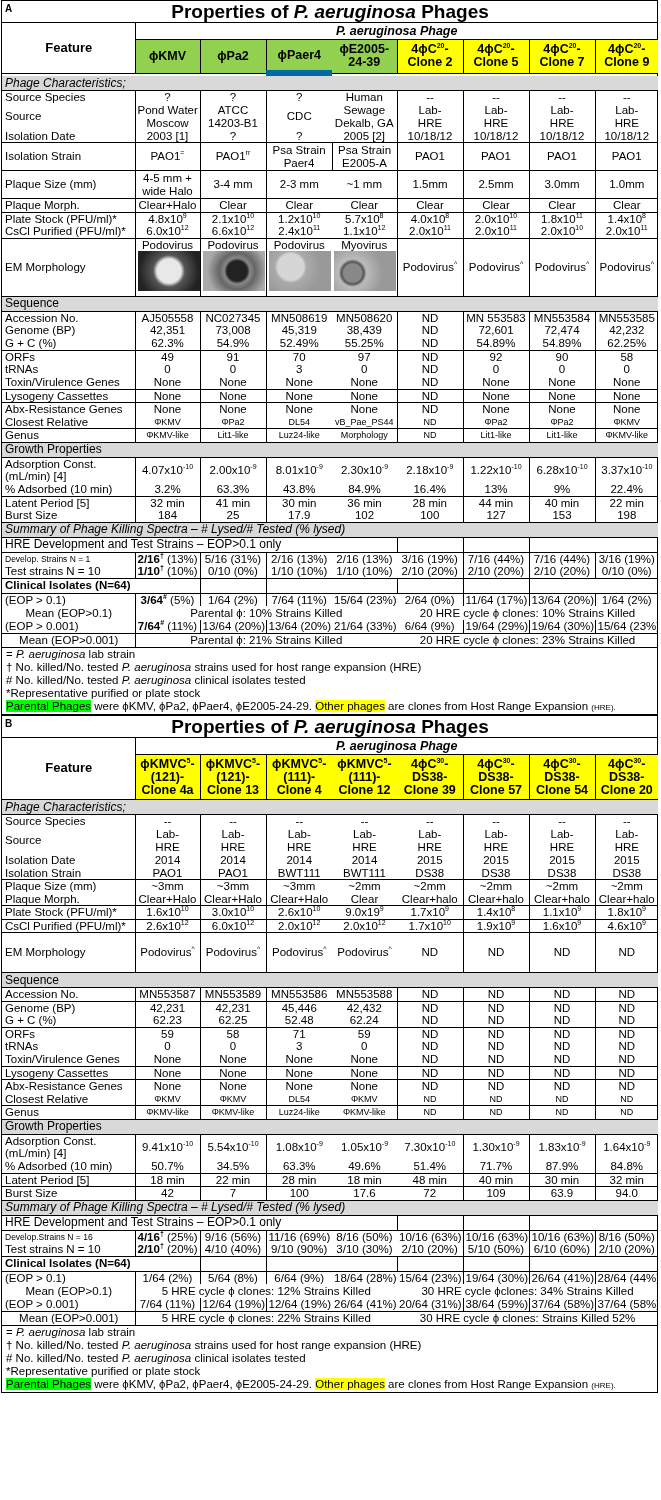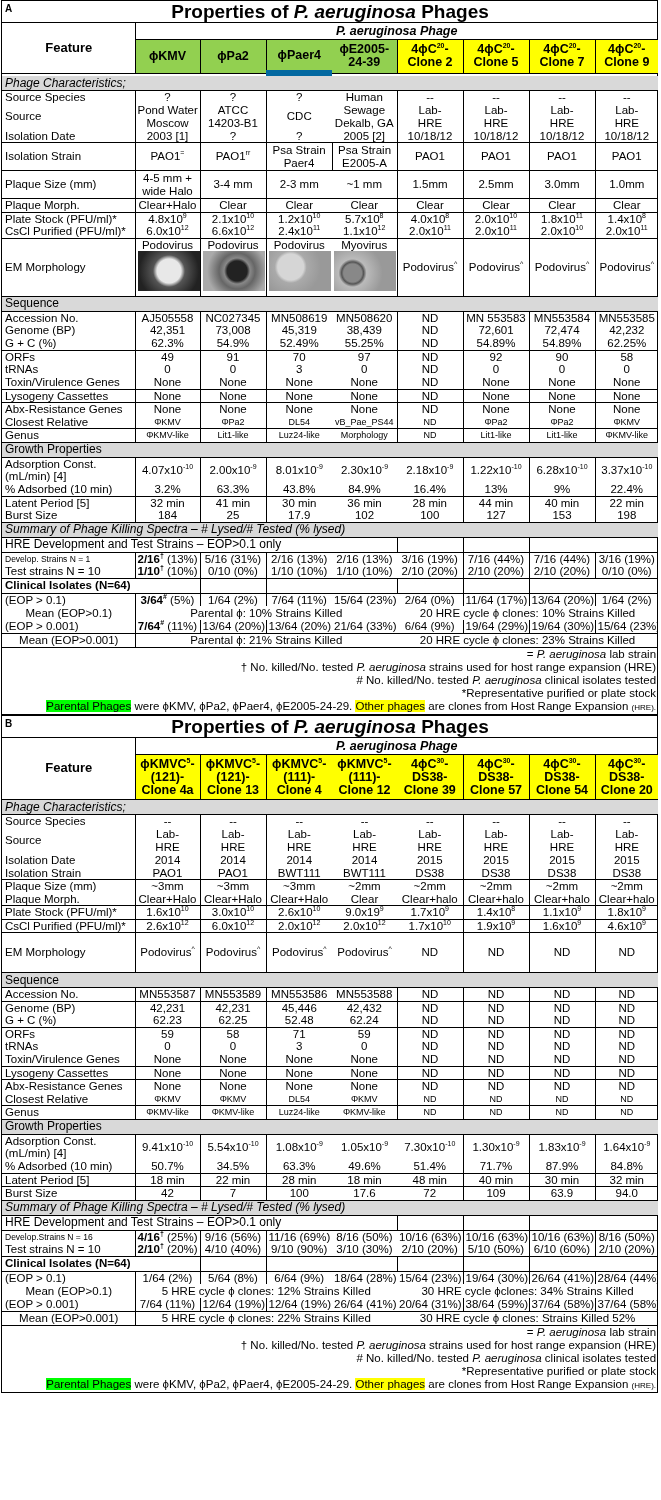--- a/index.html
+++ b/index.html
@@ -16,21 +16,21 @@
   .hdr td.ph { font-weight:bold; font-size:12.5px; line-height:13px; }
   .sec td { background:#d9d9d9; font-size:12px; height:14px; text-align:left; padding-left:3px; }
   .sec.it td { font-style:italic; }
   .small { font-size:8.5px; }
   .smaller { font-size:9px; }
   .em { display:block; margin:0 auto; width:62px; height:40px; }
   .em1 { background:radial-gradient(circle at 50% 50%, #e8e8e8 0 12px, #555 16px, #222 30px); }
   .em2 { background:radial-gradient(circle at 55% 50%, #222 0 10px, #888 13px, #666 18px, #aaa 30px); }
   .em3 { background:radial-gradient(circle at 35% 40%, #d6d6d6 0 13px, #aaa 16px, #999 30px); }
   .em4 { background:radial-gradient(circle at 30% 55%, #888 0 9px, #555 11px, #bbb 14px, #999 30px); }
-  .foot td { text-align:right; font-size:11.5px; padding-left:4px; height:13px; }
+  .foot td { text-align:left; font-size:11.5px; padding-left:4px; height:13px; }
   .hl-g { background:#00ff00; }
   .hl-y { background:#ffff00; }
   sup { font-size:7px; line-height:0; }
   .b { font-weight:bold; }
 </style>
 </head>
 <body>
 
 <div id="root">
     <div class="panel">

